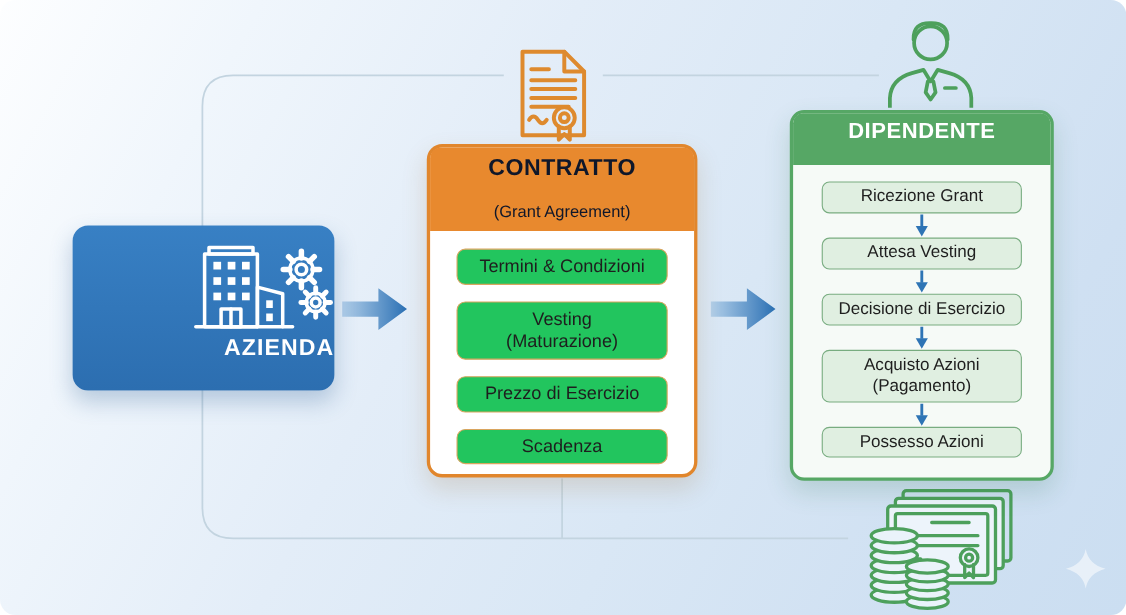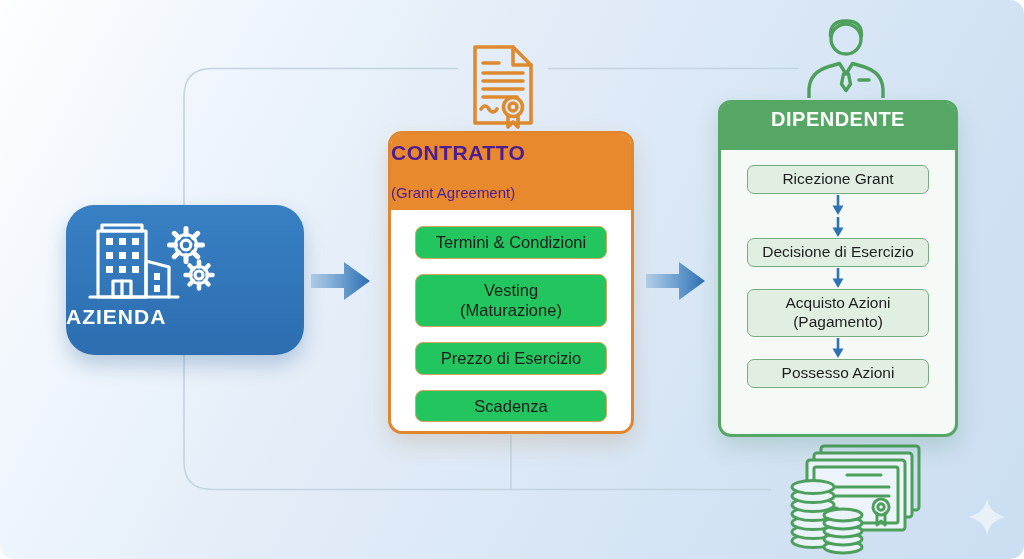--- a/index.html
+++ b/index.html
@@ -3,29 +3,29 @@
 <meta charset="utf-8">
 <style>
   html,body{margin:0;padding:0;background:#ffffff;font-family:"Liberation Sans",sans-serif;}
   .canvas{position:relative;width:1024px;height:559px;border-radius:14px;overflow:hidden;
     background:linear-gradient(118deg,#fdfeff 0%,#f0f6fc 18%,#e3edf8 40%,#d9e7f5 62%,#cfe0f2 85%,#cbdef1 100%);}
   .abs{position:absolute;}
   svg{display:block;}
   
   .connectors{left:0;top:0;z-index:1;}
   
-  .company-box{left:66px;top:205px;width:238px;height:150px;border-radius:28px;z-index:3;
+  .company-box{left:66px;top:205px;width:238px;height:150px;border-radius:14px;z-index:3;
     background:linear-gradient(180deg,#3880c4,#2c6eb0);
     box-shadow:0 10px 20px rgba(44,92,148,.28);
-    display:flex;flex-direction:column;align-items:flex-start;}
+    display:flex;flex-direction:column;align-items:flex-end;}
   .company-label{color:#ffffff;font-weight:bold;font-size:21px;letter-spacing:1px;margin-top:2px;}
   
   .contract-box{left:388px;top:131px;width:246px;height:303px;border:3px solid #e1862c;border-radius:14px;
     background:#ffffff;z-index:3;box-sizing:border-box;box-shadow:0 10px 22px rgba(150,100,40,.18);}
-  .contract-header{background:#e8892e;border-radius:10px 10px 0 0;padding:7px 0 9px;color:#4c1d95;}
+  .contract-header{background:#e8892e;border-radius:10px 10px 0 0;text-align:center;padding:7px 0 9px;color:#0f172a;}
   .contract-title{font-size:21px;font-weight:bold;letter-spacing:.5px;}
   .contract-subtitle{font-size:15px;margin-top:19px;}
   .contract-items{display:flex;flex-direction:column;gap:15px;padding:16px 24px 0;}
   .c-item{background:#22c55e;border:1.6px solid #d9a55f;border-radius:8px;text-align:center;
     font-size:16.5px;color:#1e1e1e;padding:5px 4px;line-height:1.25;white-space:pre-line;}
   
   .employee-box{left:718px;top:100px;width:240px;height:337px;border:3px solid #56a765;border-radius:13px;
     background:#f6faf7;z-index:3;box-sizing:border-box;box-shadow:0 10px 22px rgba(40,110,70,.18);}
   .employee-header{background:#56a765;border-radius:9px 9px 0 0;text-align:center;padding:5px 0 19px;
     color:#fff;font-size:20px;font-weight:bold;letter-spacing:.5px;}
@@ -150,20 +150,21 @@
   <div class="abs employee-box">
     <div class="employee-header">DIPENDENTE</div>
     <div class="employee-steps">
       <div class="e-step">Ricezione Grant</div>
       <div class="e-arrow">
         <svg width="16" height="22" viewBox="0 0 16 22">
             <path d="M8 1 V12" stroke="#2e74b5" stroke-width="2.6"></path>
             <polygon points="2.5,11.5 13.5,11.5 8,21" fill="#2e74b5"></polygon>
           </svg>
       </div>
+      <div class="e-step">Attesa Vesting</div>
       <div class="e-arrow">
         <svg width="16" height="22" viewBox="0 0 16 22">
             <path d="M8 1 V12" stroke="#2e74b5" stroke-width="2.6"></path>
             <polygon points="2.5,11.5 13.5,11.5 8,21" fill="#2e74b5"></polygon>
           </svg>
       </div>
       <div class="e-step">Decisione di Esercizio</div>
       <div class="e-arrow">
         <svg width="16" height="22" viewBox="0 0 16 22">
             <path d="M8 1 V12" stroke="#2e74b5" stroke-width="2.6"></path>

